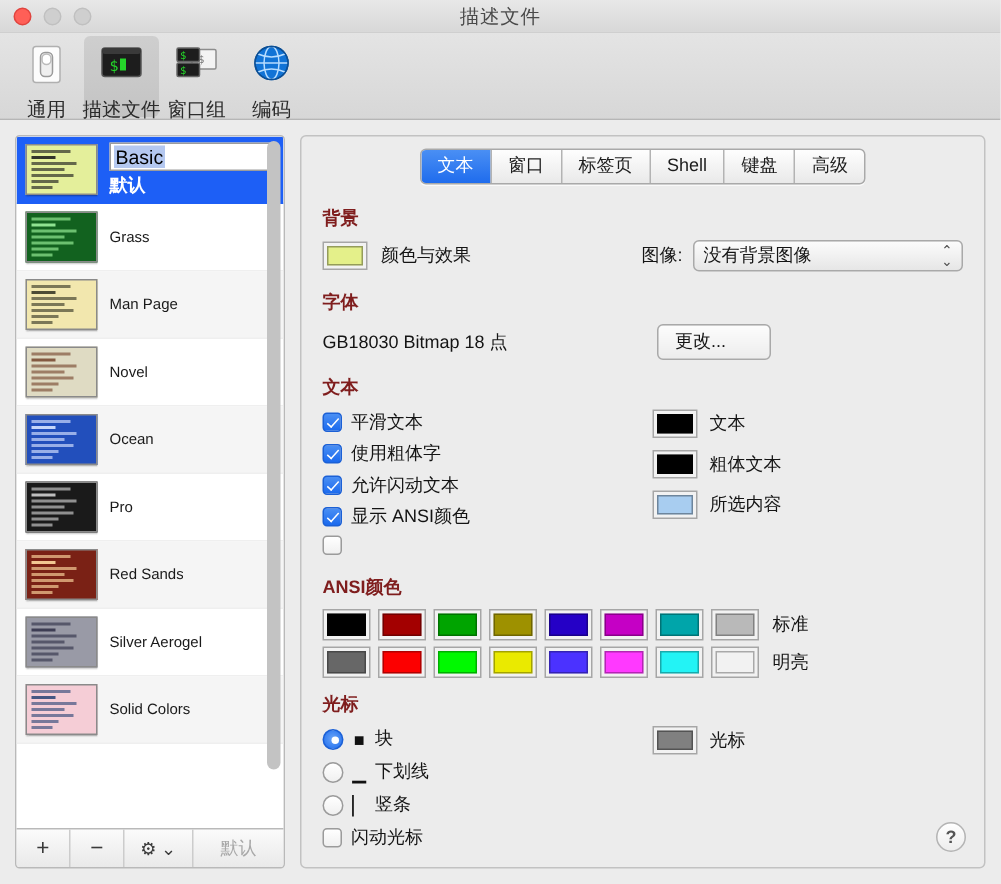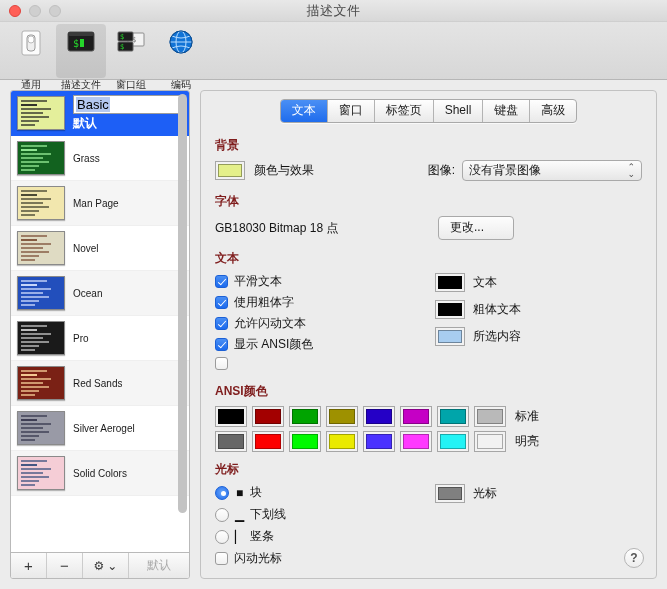--- a/index.html
+++ b/index.html
@@ -56,21 +56,21 @@
     width: 50px; height: 54px;
     display: flex; flex-direction: column;
     align-items: center; justify-content: flex-start;
     padding-top: 4px;
     border-radius: 4px;
     cursor: default;
   }
   .tbitem.active { background: rgba(0,0,0,.09); }
   .tbitem .glyph { width: 32px; height: 30px; display: block; }
   .tbitem .lbl {
-    font-size: 10px; color: #2b2b2b; margin-top: 20px;
+    font-size: 13px; color: #2b2b2b; margin-top: 6px;
     white-space: nowrap;
   }
 
   
   .content {
     flex: 1 1 auto;
     display: flex;
     padding: 10px;
     gap: 10px;
     overflow: hidden;

